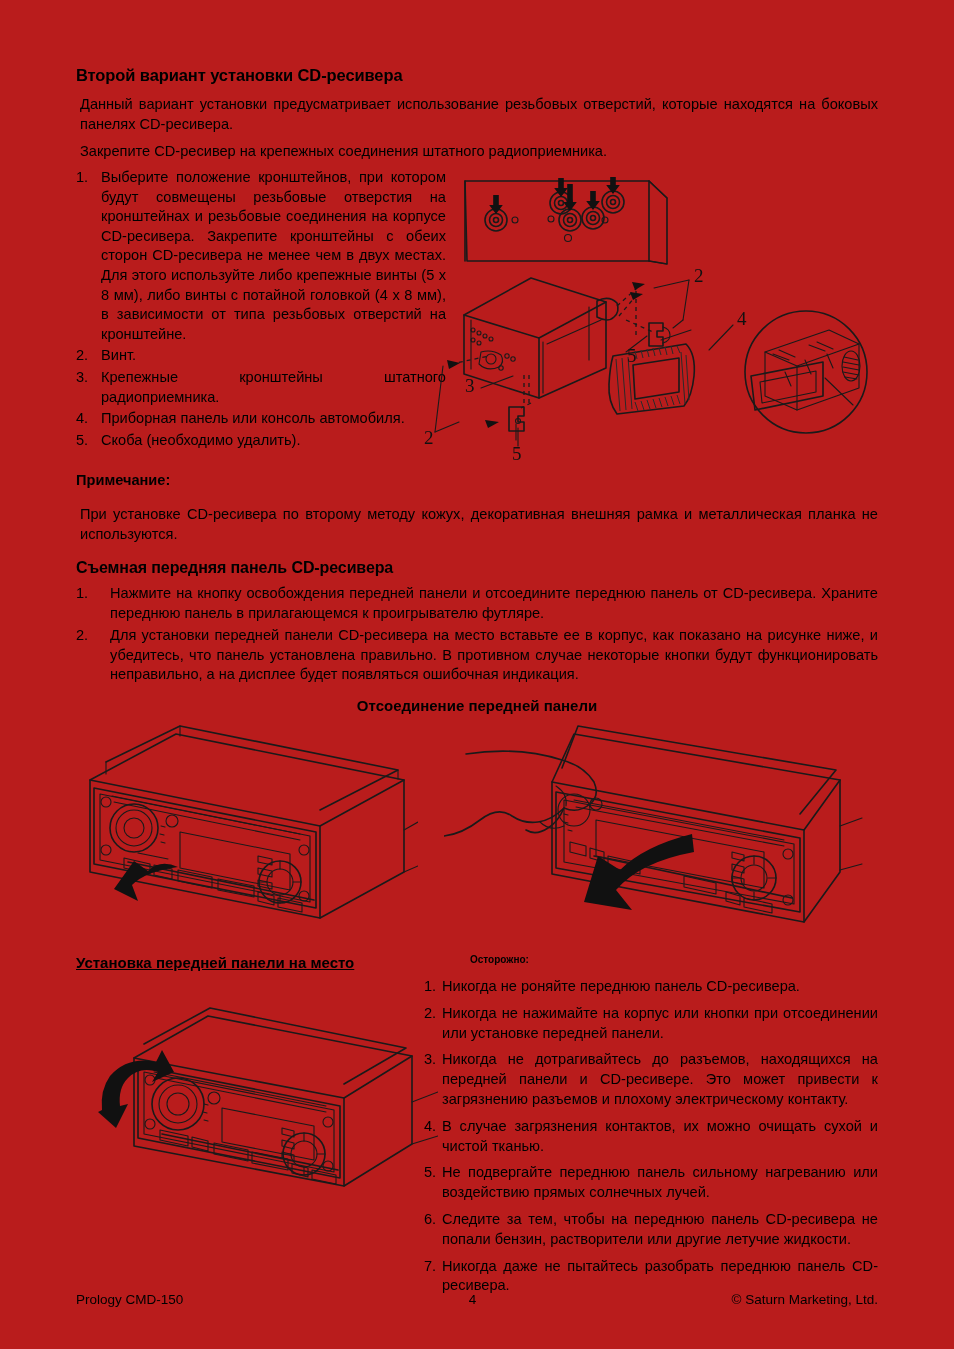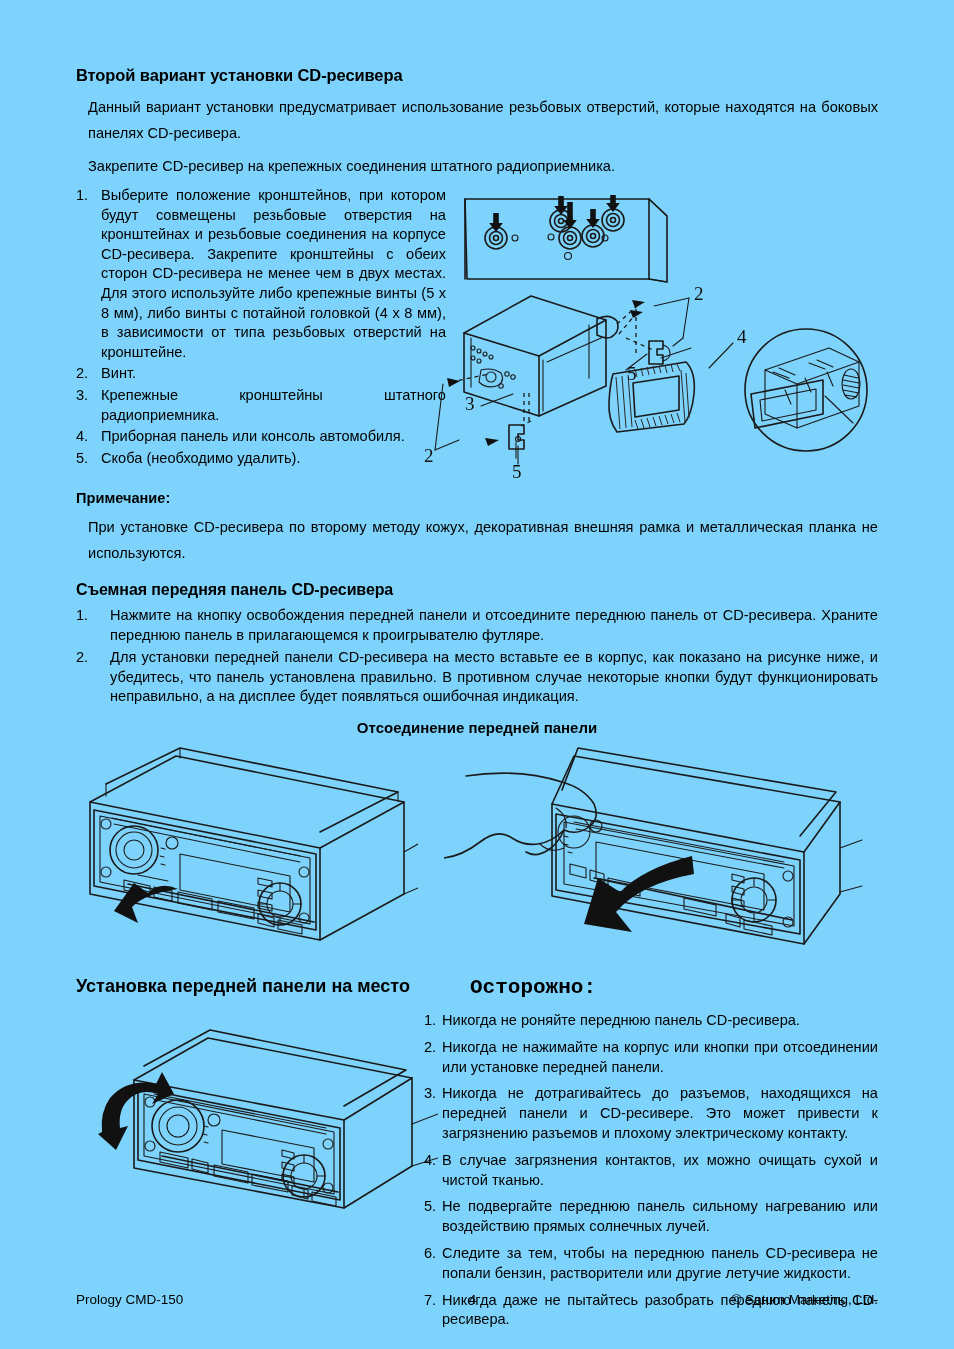--- a/index.html
+++ b/index.html
@@ -5,21 +5,21 @@
 <style>
   html, body {
     margin: 0;
     padding: 0;
     background: #ffffff;
   }
   .page {
     position: relative;
     width: 954px;
     height: 1349px;
-    background: #7dd3fc;
+    background: #b91c1c;
     font-family: "Liberation Sans", sans-serif;
     color: #000000;
     box-sizing: border-box;
     overflow: hidden;
   }
   .content {
     position: absolute;
     left: 76px;
     top: 66px;
     width: 802px;
@@ -38,22 +38,22 @@
     letter-spacing: -0.1px;
   }
   h3.sub-title {
     font-size: 15px;
     font-weight: bold;
     margin: 0 0 6px 0;
     text-align: center;
   }
   p.para {
     font-size: 14.6px;
-    line-height: 26px;
-    margin: 0 0 7px 12px;
+    line-height: 20px;
+    margin: 0 0 7px 4px;
     text-align: justify;
   }
 
   
   .install-block {
     position: relative;
     min-height: 300px;
   }
   .install-list {
     width: 370px;
@@ -78,21 +78,21 @@
     position: absolute;
     left: 345px;
     top: -8px;
     width: 470px;
     height: 310px;
   }
 
   .note-title {
     font-size: 14.6px;
     font-weight: bold;
-    margin: 4px 0 8px 0;
+    margin: 4px 0 16px 0;
   }
 
   
   ol.wide-list {
     margin: 0;
     padding: 0;
     list-style: none;
   }
   ol.wide-list li {
     position: relative;
@@ -113,35 +113,34 @@
     position: relative;
     height: 228px;
     margin-top: 8px;
   }
   .illus-a { position: absolute; left: -8px; top: 0; width: 350px; height: 225px; }
   .illus-b { position: absolute; left: 368px; top: 0; width: 460px; height: 225px; }
 
   .bottom-block { position: relative; margin-top: 4px; }
   .bottom-left-title {
     position: absolute; left: 0; top: 0;
-    font-size: 18px; font-weight: bold;
+    font-size: 15px; font-weight: bold; text-decoration: underline;
   }
   .illus-c { position: absolute; left: 22px; top: 52px; width: 340px; height: 210px; }
 
   .caution-col {
     position: absolute;
     left: 348px;
     top: 0;
     width: 454px;
   }
   .caution-title {
-    font-size: 21px;
+    font-size: 10px;
     font-weight: bold;
     margin: 0 0 12px 46px;
-    font-family: Liberation Mono, monospace;
   }
   ol.caution-list { margin: 0; padding: 0; list-style: none; }
   ol.caution-list li {
     position: relative;
     padding-left: 18px;
     font-size: 14.6px;
     line-height: 19.8px;
     text-align: justify;
     margin-bottom: 7px;
   }

